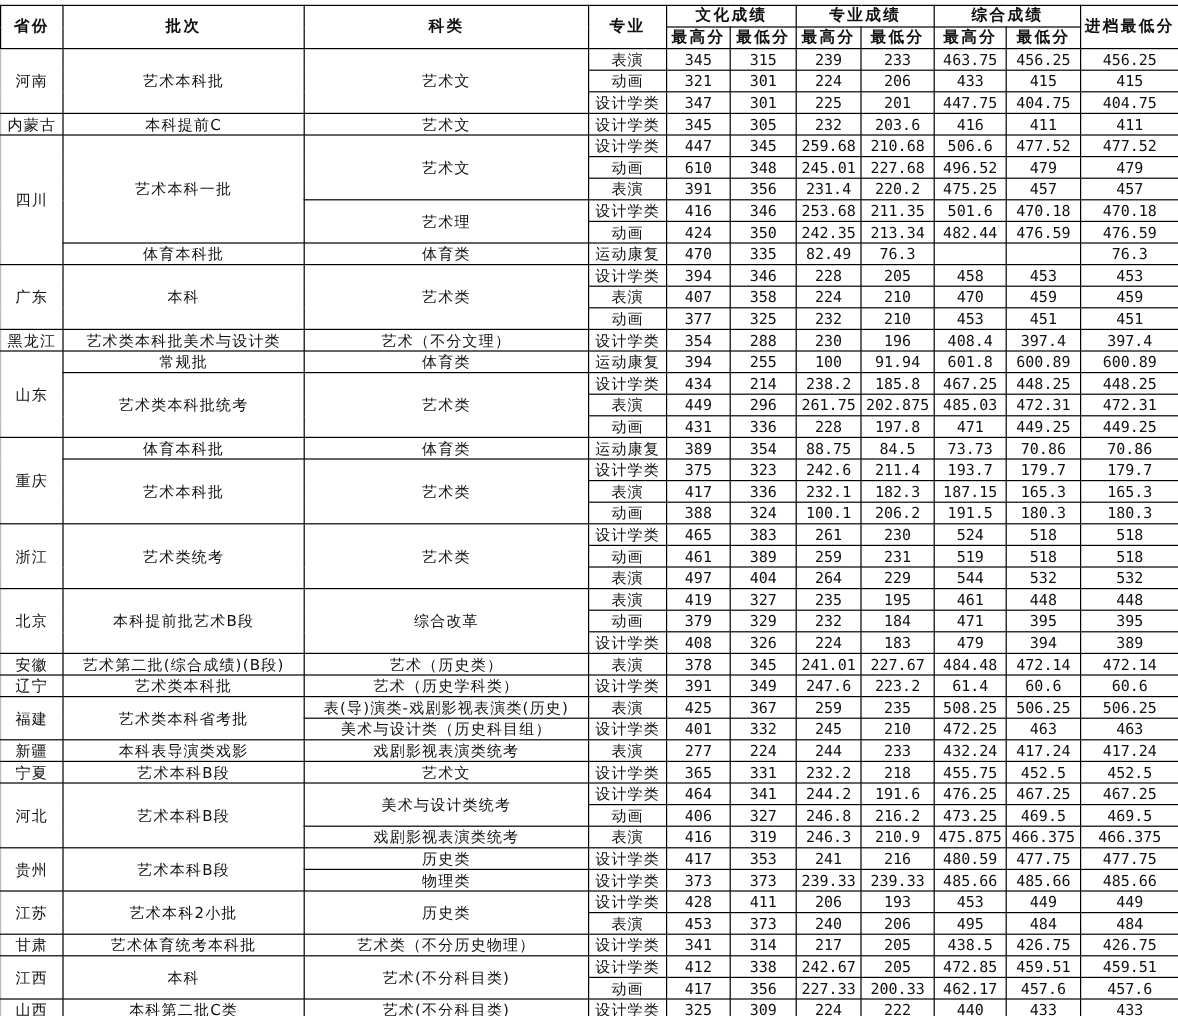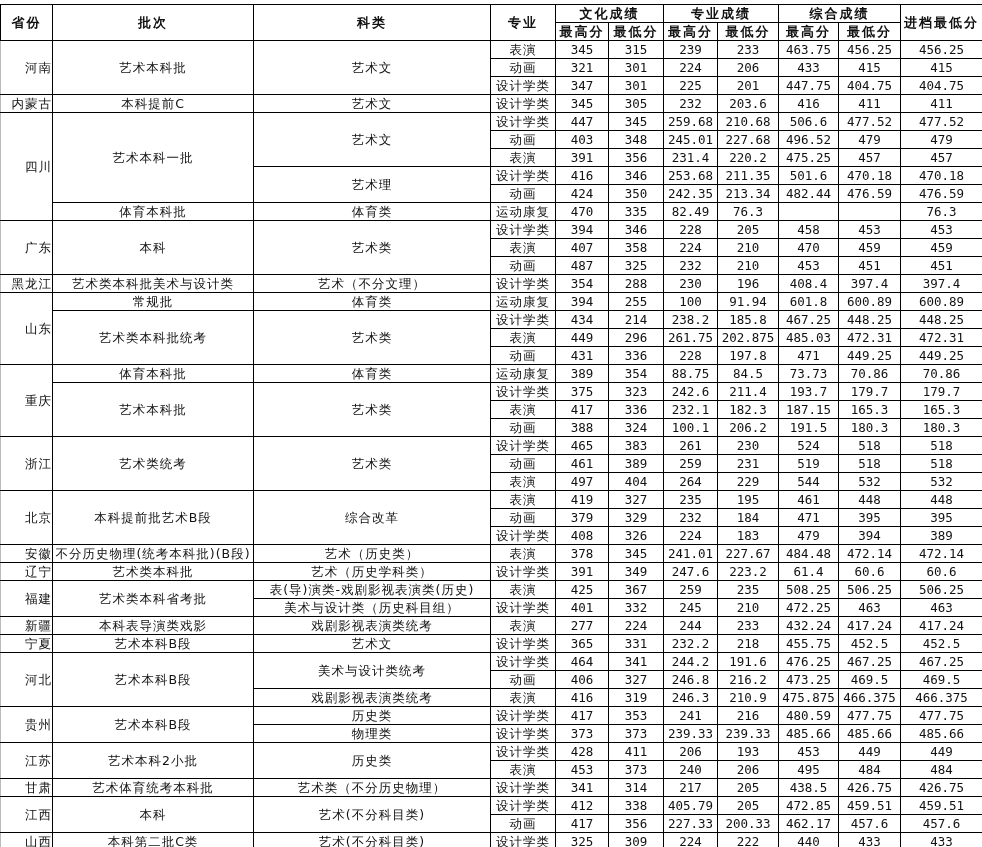--- a/index.html
+++ b/index.html
@@ -1,21 +1,21 @@
 <!DOCTYPE html>
 <html><head>
 <meta charset="utf-8">
 <style>
   html, body { margin:0; padding:0; background:#ffffff; }
   body { width:982px; height:847px; overflow:hidden; position:relative; font-family:"DejaVu Sans", sans-serif; }
   table { border-collapse:collapse; table-layout:fixed; position:absolute; left:0; top:4px; width:982px; }
   td, th { border:1px solid #000; padding:0; text-align:center; vertical-align:middle; height:17px; line-height:17px; font-size:12.5px; color:#111; white-space:nowrap; overflow:hidden; letter-spacing:1px; }
   th { font-weight:bold; font-size:13px; letter-spacing:2px; }
   td.num { font-family:"DejaVu Sans Mono", monospace; font-size:12.5px; letter-spacing:0; }
-  td.prov { text-align:right; }
+  td.prov { text-align:center; }
   .lborder { border-left:1px solid #bbb; }
 </style>
 </head>
 <body>
 
 <table>
   <colgroup>
     <col style="width:52px">
       <col style="width:201px">
       <col style="width:237px">
@@ -103,21 +103,21 @@
         <td class="num">447</td>
         <td class="num">345</td>
         <td class="num">259.68</td>
         <td class="num">210.68</td>
         <td class="num">506.6</td>
         <td class="num">477.52</td>
         <td class="num">477.52</td>
       </tr>
       <tr>
         <td>动画</td>
-        <td class="num">403</td>
+        <td class="num">610</td>
         <td class="num">348</td>
         <td class="num">245.01</td>
         <td class="num">227.68</td>
         <td class="num">496.52</td>
         <td class="num">479</td>
         <td class="num">479</td>
       </tr>
       <tr>
         <td>表演</td>
         <td class="num">391</td>
@@ -179,21 +179,21 @@
         <td class="num">407</td>
         <td class="num">358</td>
         <td class="num">224</td>
         <td class="num">210</td>
         <td class="num">470</td>
         <td class="num">459</td>
         <td class="num">459</td>
       </tr>
       <tr>
         <td>动画</td>
-        <td class="num">487</td>
+        <td class="num">377</td>
         <td class="num">325</td>
         <td class="num">232</td>
         <td class="num">210</td>
         <td class="num">453</td>
         <td class="num">451</td>
         <td class="num">451</td>
       </tr>
       <tr>
         <td rowspan="1" class="prov lborder">黑龙江</td>
         <td rowspan="1">艺术类本科批美术与设计类</td>
@@ -358,21 +358,21 @@
         <td class="num">408</td>
         <td class="num">326</td>
         <td class="num">224</td>
         <td class="num">183</td>
         <td class="num">479</td>
         <td class="num">394</td>
         <td class="num">389</td>
       </tr>
       <tr>
         <td rowspan="1" class="prov lborder">安徽</td>
-        <td rowspan="1">不分历史物理(统考本科批)(B段)</td>
+        <td rowspan="1">艺术第二批(综合成绩)(B段)</td>
         <td rowspan="1">艺术（历史类）</td>
         <td>表演</td>
         <td class="num">378</td>
         <td class="num">345</td>
         <td class="num">241.01</td>
         <td class="num">227.67</td>
         <td class="num">484.48</td>
         <td class="num">472.14</td>
         <td class="num">472.14</td>
       </tr>
@@ -533,21 +533,21 @@
         <td class="num">426.75</td>
         <td class="num">426.75</td>
       </tr>
       <tr>
         <td rowspan="2" class="prov lborder">江西</td>
         <td rowspan="2">本科</td>
         <td rowspan="2">艺术(不分科目类)</td>
         <td>设计学类</td>
         <td class="num">412</td>
         <td class="num">338</td>
-        <td class="num">405.79</td>
+        <td class="num">242.67</td>
         <td class="num">205</td>
         <td class="num">472.85</td>
         <td class="num">459.51</td>
         <td class="num">459.51</td>
       </tr>
       <tr>
         <td>动画</td>
         <td class="num">417</td>
         <td class="num">356</td>
         <td class="num">227.33</td>

